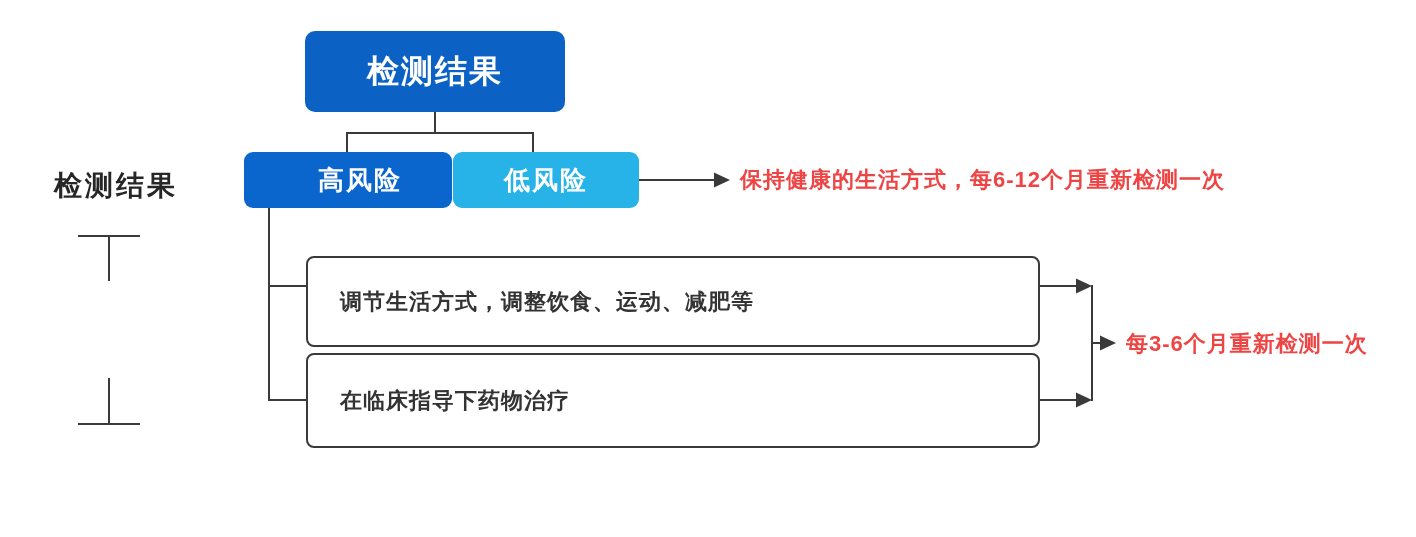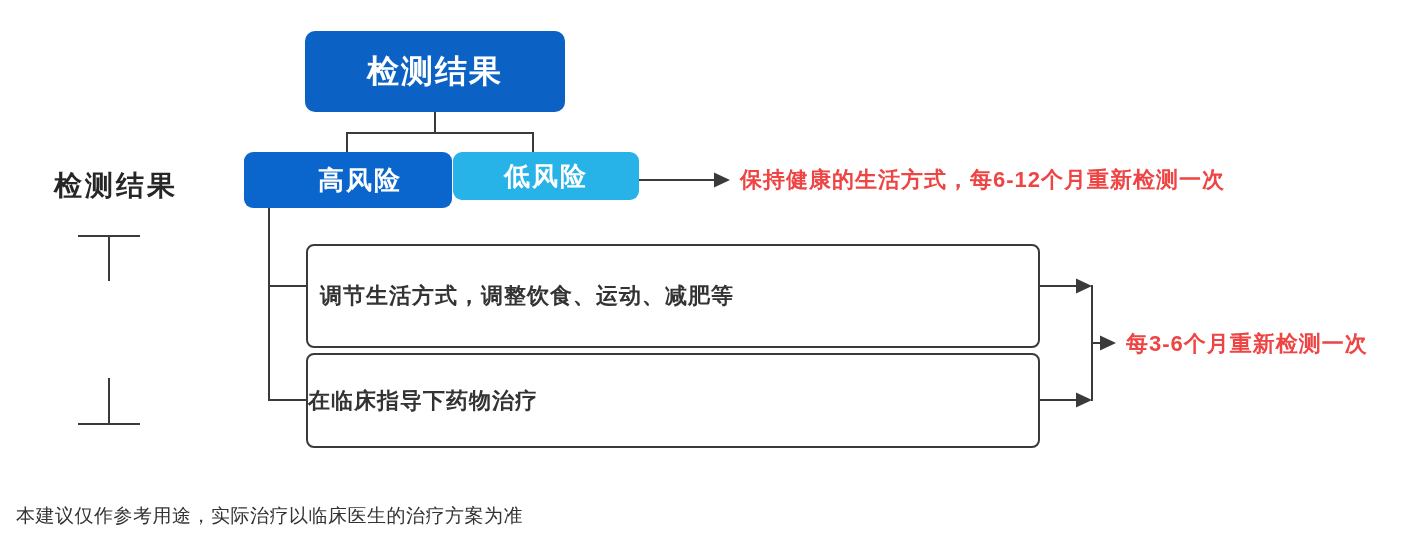--- a/index.html
+++ b/index.html
@@ -14,31 +14,31 @@
   svg.connectors path{stroke:#3a3a3a;stroke-width:2;fill:none;}
   svg.connectors polygon{fill:#3a3a3a;stroke:none;}
 
   .node{
     position:absolute;
     display:flex;align-items:center;justify-content:center;
     color:#ffffff;font-weight:700;letter-spacing:2px;
   }
   .node-root{left:305px;top:31px;width:260px;height:81px;border-radius:10px;font-size:32px;}
   .node-high{left:244px;top:152px;width:184px;height:56px;border-radius:9px;font-size:26px;padding-left:24px;}
-  .node-low{left:453px;top:152px;width:186px;height:48px;border-radius:9px;font-size:26px;}
+  .node-low{left:453px;top:152px;width:186px;height:56px;border-radius:9px;font-size:26px;}
 
   .outline-box{
     position:absolute;left:306px;width:734px;
     background:#ffffff;border:2px solid #3a3a3a;border-radius:8px;
     display:flex;align-items:center;
     box-sizing:border-box;
     font-size:22px;font-weight:700;color:#333333;letter-spacing:1px;
   }
-  .box-treatment-1{top:244px;height:104px;padding-left:12px;}
-  .box-treatment-2{top:353px;height:95px;}
+  .box-treatment-1{top:256px;height:91px;padding-left:32px;}
+  .box-treatment-2{top:353px;height:95px;padding-left:32px;}
 
   .annotation{
     position:absolute;
     font-size:22px;font-weight:700;color:#ef4444;letter-spacing:1px;
     white-space:nowrap;
   }
   .note-low{left:740px;top:152px;height:56px;display:flex;align-items:center;}
   .note-recheck{left:1126px;top:329px;}
 
   .side-label{
@@ -101,15 +101,14 @@
   <div class="node node-low" style="background-color: rgb(39, 178, 232);">低风险</div>
 
   <div class="annotation note-low">保持健康的生活方式，每6-12个月重新检测一次</div>
 
   <div class="outline-box box-treatment-1">调节生活方式，调整饮食、运动、减肥等</div>
 
   <div class="outline-box box-treatment-2">在临床指导下药物治疗</div>
 
   <div class="annotation note-recheck">每3-6个月重新检测一次</div>
 
-  <div class="disclaimer">本建议仅作参考用途，实际治疗以临床医生的治疗方案为准</div>
 
 </div>
 
 </body></html>

